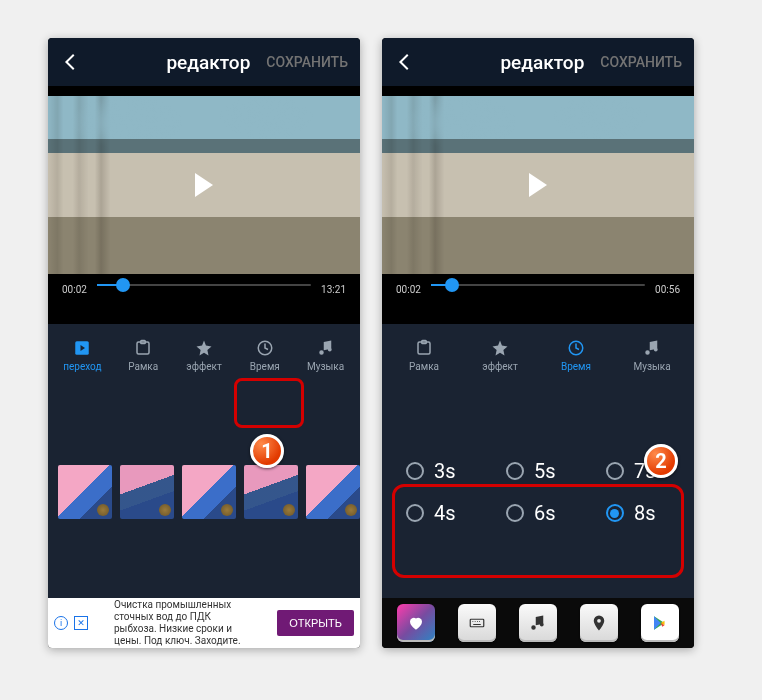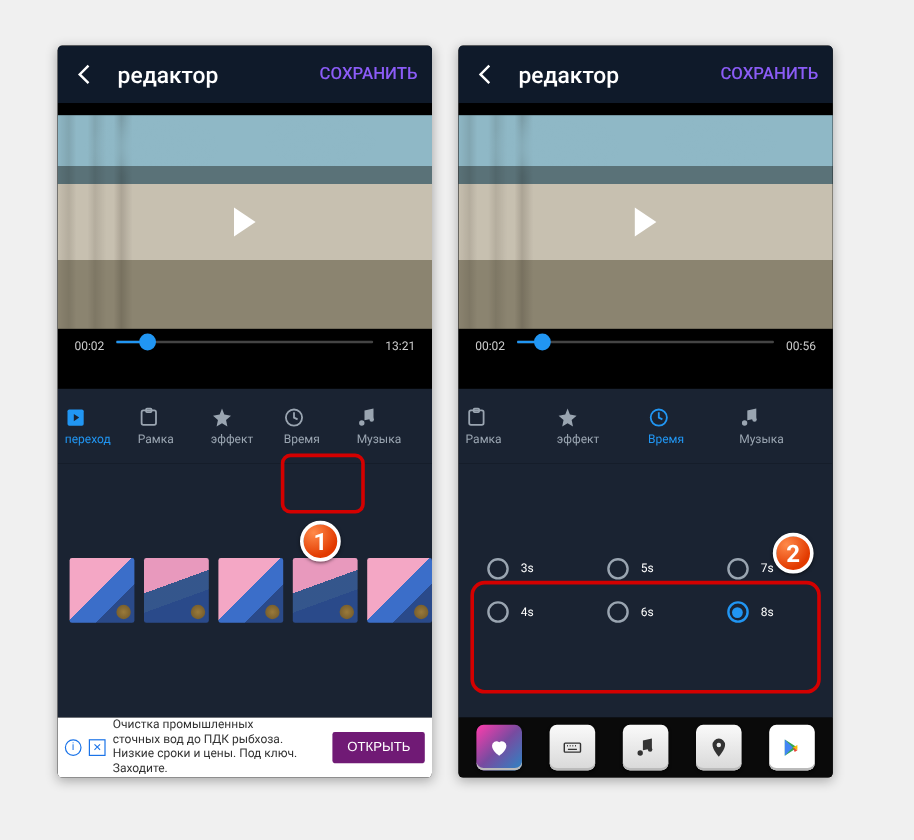--- a/index.html
+++ b/index.html
@@ -21,22 +21,22 @@
   }
   .topbar {
     height: 48px;
     background: #0f1a2a;
     display: flex; align-items: center;
     padding: 0 12px;
     gap: 16px;
   }
   .back-arrow { color: #fff; cursor: pointer; }
   .back-arrow svg { display: block; }
-  .title { color: #fff; font-size: 19px; font-weight: 500; flex: 1; }
-  .save-btn { color: #8b5cf6; font-size: 14px; font-weight: 500; cursor: pointer; }
+  .title { color: #fff; font-size: 19px; font-weight: 500; flex: 1; text-align: right; }
+  .save-btn { color: #737373; font-size: 14px; font-weight: 500; cursor: pointer; }
   .preview {
     height: 198px; position: relative;
     display: flex; align-items: center; justify-content: center;
     background: #000;
   }
   .preview-img {
     width: 100%; height: 178px;
     background:
       linear-gradient(to bottom,
         #8fb8c6 0%, #8fb8c6 24%,
@@ -75,21 +75,21 @@
   .tprog { position: absolute; left:0; top:0; height:100%; background:#2196f3; }
   .thumb { position: absolute; top:50%; transform:translate(-50%,-50%);
     width:14px; height:14px; border-radius:50%; background:#2196f3; }
   .tabbar {
     background: #1a2332; height: 62px;
     display: flex; align-items: center;
     position: relative;
   }
   .tab {
     flex: 1; min-width: 58px;
-    display: flex; flex-direction: column; gap: 4px;
+    display: flex; flex-direction: column; align-items: center; gap: 4px;
     color: #9aa5b1; font-size: 10px; cursor: pointer;
     padding: 4px 2px;
   }
   .tab.active { color: #2196f3; }
   .tab svg { width: 18px; height: 18px; }
   .tabbar .scroll-x { display:flex; overflow:hidden; width:100%; padding: 0 4px; }
   .panel {
     flex: 1; background: #1a2332;
     display: flex; align-items: center;
     padding: 14px 10px; gap: 8px; overflow: hidden;
@@ -110,21 +110,21 @@
   .time-panel {
     flex: 1; background: #1a2332;
     display: flex; flex-wrap: wrap;
     align-content: center;
     padding: 16px 6px;
     row-gap: 18px;
   }
   .time-opt {
     width: 33.33%;
     display: flex; align-items: center; gap: 10px;
-    color: #fff; font-size: 10px;
+    color: #fff; font-size: 20px;
     padding-left: 18px;
     cursor: pointer;
   }
   .radio {
     width: 18px; height: 18px; border-radius: 50%;
     border: 2px solid #9aa5b1;
     display: inline-flex; align-items: center; justify-content: center;
   }
   .radio.sel { border-color: #2196f3; }
   .radio.sel::after {
@@ -133,21 +133,21 @@
   .adbar {
     height: 50px; background: #fff;
     display: flex; align-items: center; padding: 0 6px; gap: 6px;
   }
   .ad-i { width:14px; height:14px; border:1px solid #1a73e8; color:#1a73e8;
     border-radius:50%; font-size:9px; display:flex; align-items:center;
     justify-content:center; }
   .ad-x { width:14px; height:14px; border:1px solid #1a73e8; color:#1a73e8;
     font-size:9px; display:flex; align-items:center;
     justify-content:center; cursor:pointer; }
-  .ad-text { flex:1; font-size:10px; color:#333; line-height:1.2; }
+  .ad-text { flex:1; font-size:10px; color:#333; line-height:1.2;margin-left:20px; }
   .ad-open {
     background:#701a75; color:#fff; font-size:11px; font-weight:500;
     padding:7px 12px; border-radius:2px; cursor:pointer; border:none;margin-left:20px;
   }
   .dock {
     height: 50px; background: #0a0a0a;
     display:flex; align-items:center; justify-content: space-evenly;
     gap: 8px;
   }
   .dock-item {

